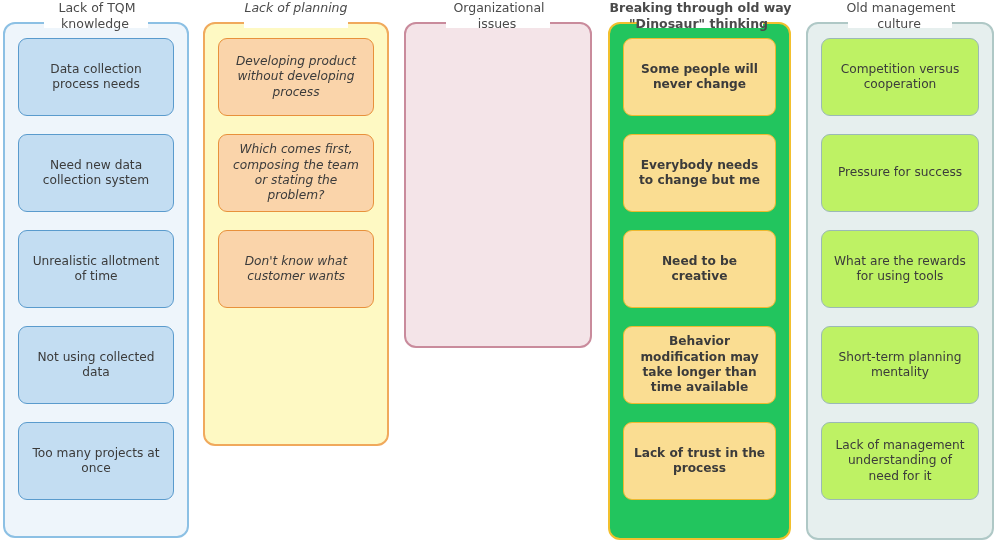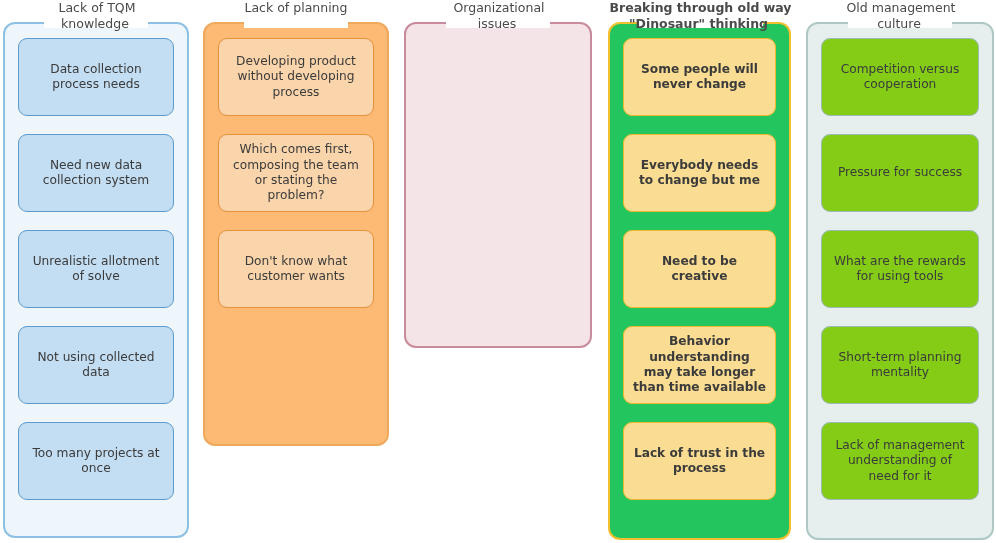--- a/index.html
+++ b/index.html
@@ -87,34 +87,34 @@
     font-size: 12.2px;
     line-height: 15.4px;
     color: #3b3b3b;
   }
 
   
   .g-blue       { background: #eef5fb; border-color: #8cc0e4; }
   .g-blue .card { background: #c3ddf2; border-color: #5a9bcd; }
 
   
-  .g-orange       { background: #fdba74; border-color: #f0a95c; }
+  .g-orange       { background: #fef9c3; border-color: #f0a95c; font-style: italic; }
   .g-orange .card { background: #fad4aa; border-color: #e8913b; }
 
   
   .g-pink       { background: #f4e4e8; border-color: #c98b9c; }
   .g-pink .card { background: #e4c2c9; border-color: #bf7d90; }
 
   
   .g-yellow       { background: #22c55e; border-color: #f2c02e; font-weight: bold; }
   .g-yellow .card { background: #fadd92; border-color: #eeb92e; text-align: center; }
 
   
   .g-green       { background: #e6efee; border-color: #afc8c6; }
-  .g-green .card { background: #84cc16; border-color: #9bb9b6; }
+  .g-green .card { background: #bef264; border-color: #9bb9b6; }
 
   
   #group-0 { left: 3px;   top: 22px; width: 186px; height: 516px; }
   #group-1 { left: 203px; top: 22px; width: 186px; height: 424px; }
   #group-2 { left: 404px; top: 22px; width: 188px; height: 326px; }
   #group-3 { left: 608px; top: 22px; width: 183px; height: 518px; }
   #group-4 { left: 806px; top: 22px; width: 188px; height: 518px; }
 
   #group-3 .group-title { width: 196px; }
   #group-3 .title-mask  { width: 126px; }
@@ -125,21 +125,21 @@
 
 <div id="board">
 
   <div class="group g-blue" id="group-0">
     <div class="title-mask"></div>
     <div class="group-title"><span class="title-pad">Lack of TQM
 knowledge</span></div>
     <div class="cards">
       <div class="card">Data collection process needs</div>
       <div class="card">Need new data collection system</div>
-      <div class="card">Unrealistic allotment of solve</div>
+      <div class="card">Unrealistic allotment of time</div>
       <div class="card">Not using collected data</div>
       <div class="card">Too many projects at once</div>
     </div>
   </div>
 
   <div class="group g-orange" id="group-1">
     <div class="title-mask"></div>
     <div class="group-title"><span class="title-pad">Lack of planning</span></div>
     <div class="cards">
       <div class="card">Developing product without developing process</div>
@@ -155,21 +155,21 @@
   </div>
 
   <div class="group g-yellow" id="group-3">
     <div class="title-mask"></div>
     <div class="group-title"><span class="title-pad">Breaking through old way
 "Dinosaur" thinking</span></div>
     <div class="cards">
       <div class="card">Some people will never change</div>
       <div class="card">Everybody needs to change but me</div>
       <div class="card">Need to be creative</div>
-      <div class="card">Behavior understanding may take longer than time available</div>
+      <div class="card">Behavior modification may take longer than time available</div>
       <div class="card">Lack of trust in the process</div>
     </div>
   </div>
 
   <div class="group g-green" id="group-4">
     <div class="title-mask"></div>
     <div class="group-title"><span class="title-pad">Old management
 culture</span></div>
     <div class="cards">
       <div class="card">Competition versus cooperation</div>

